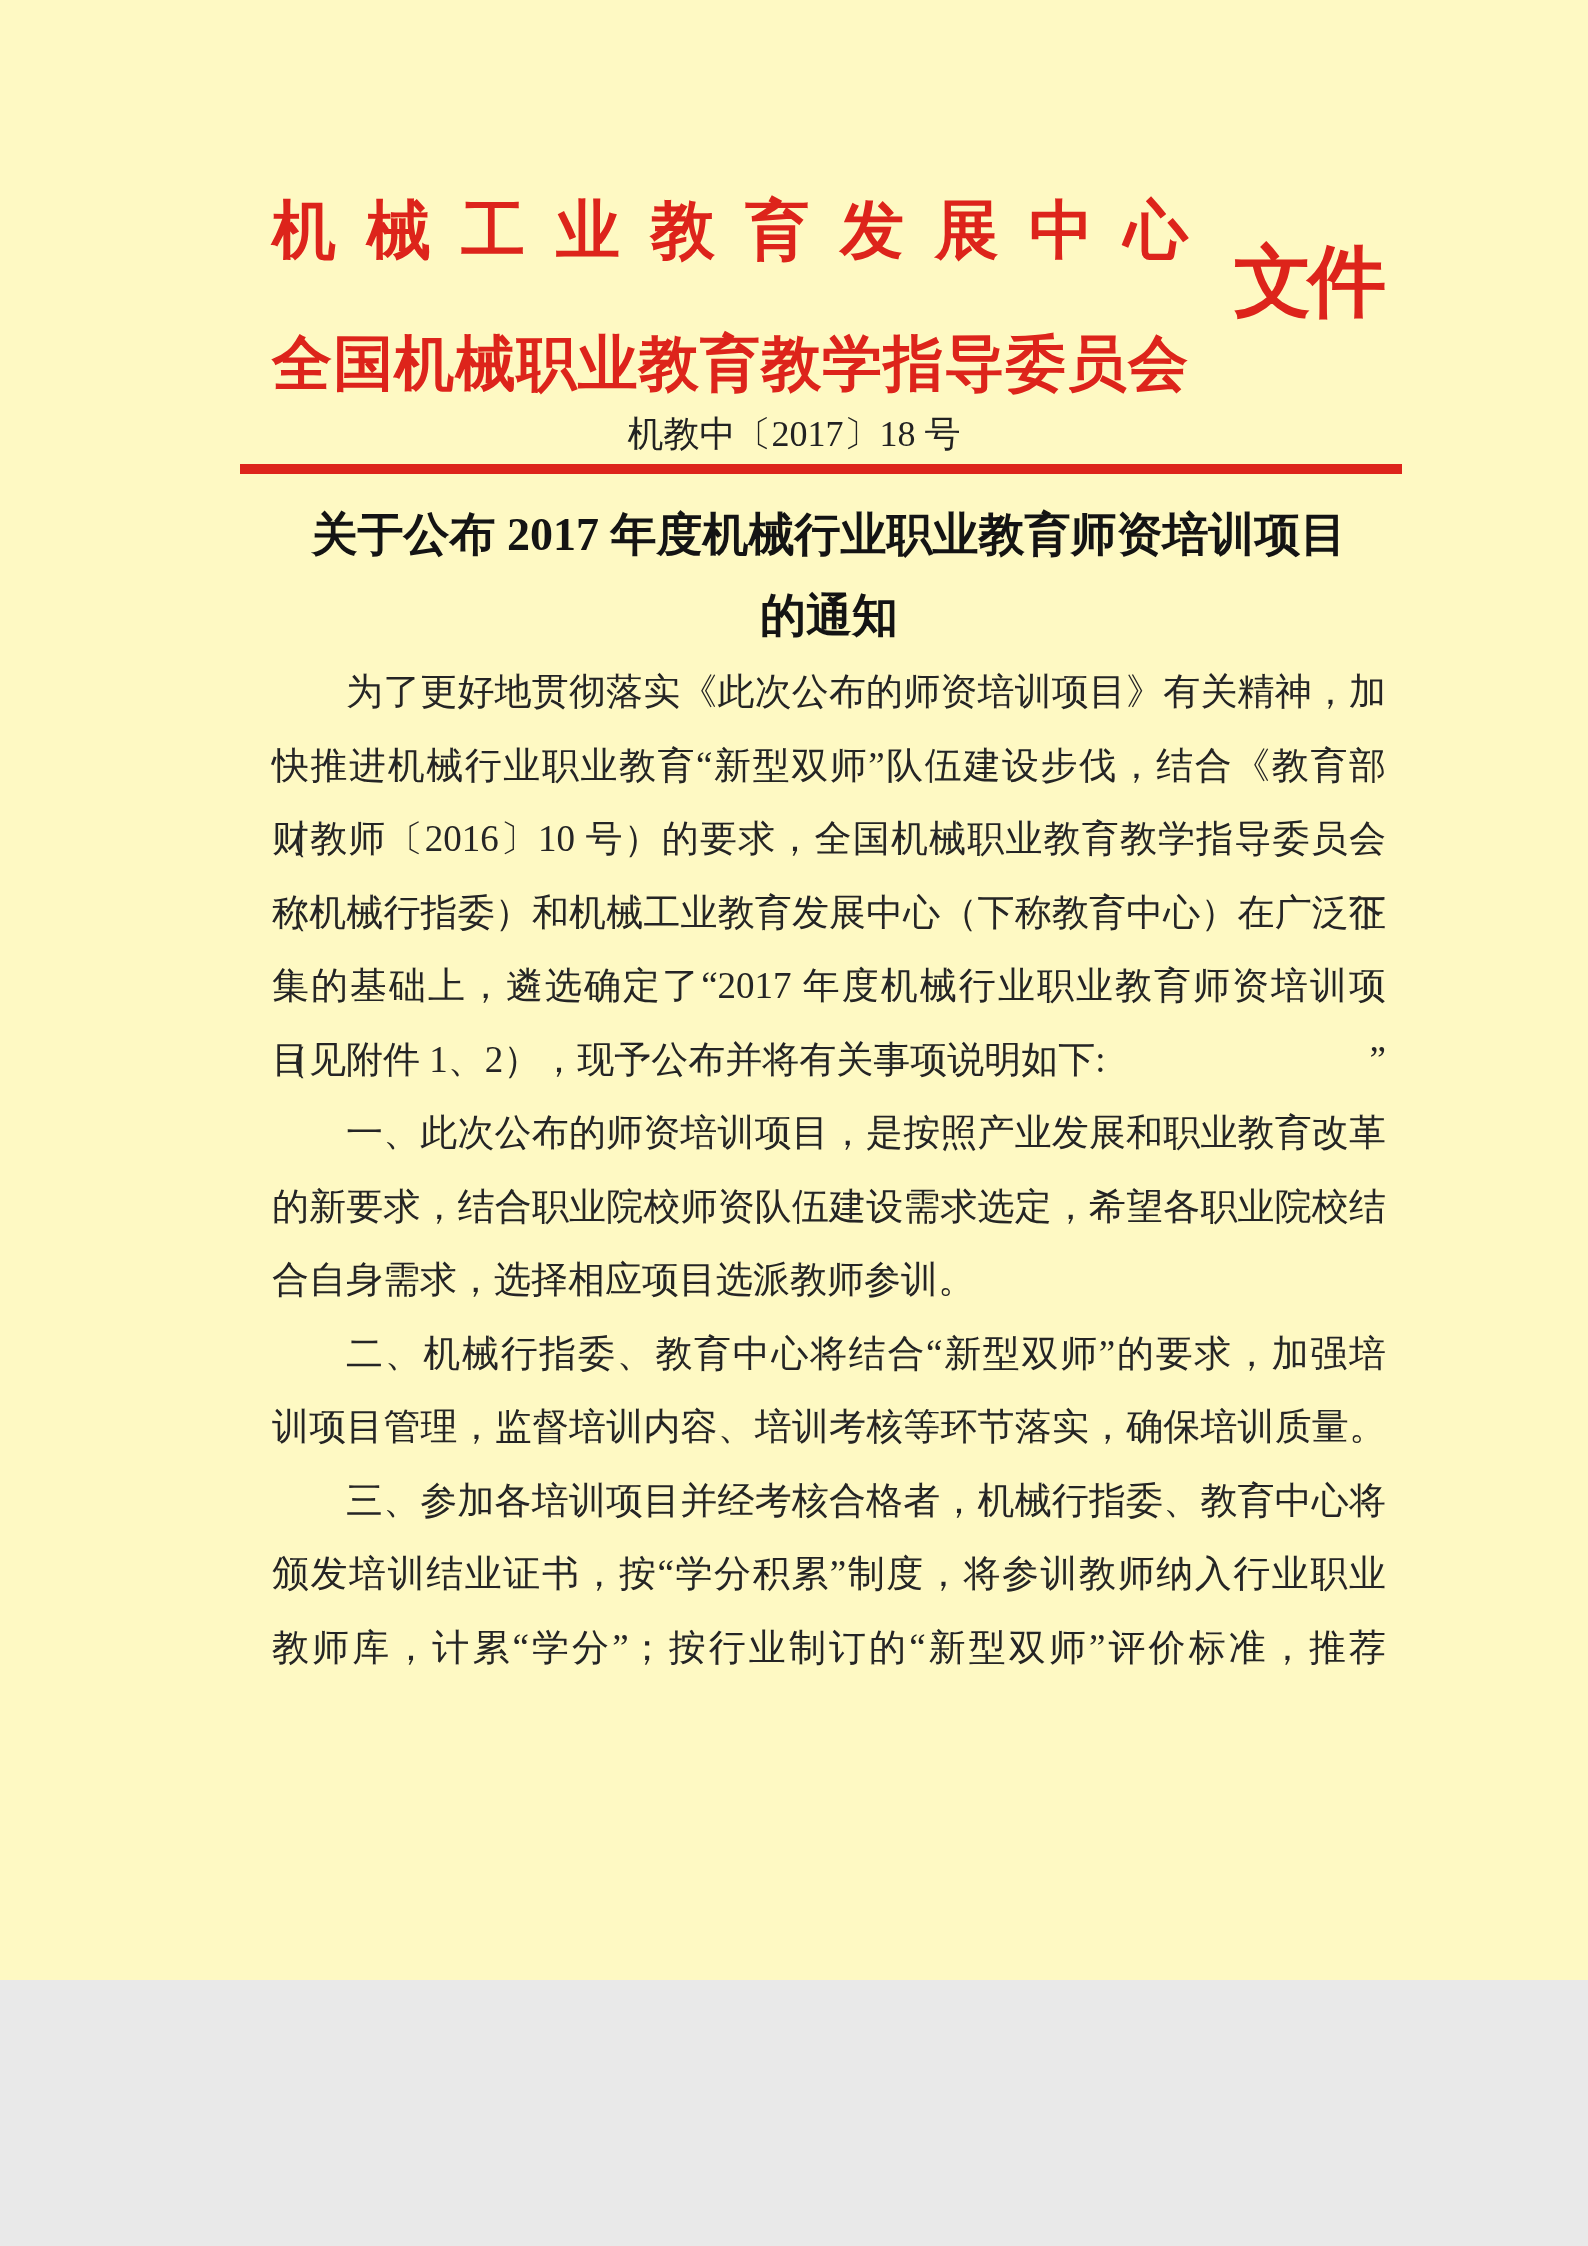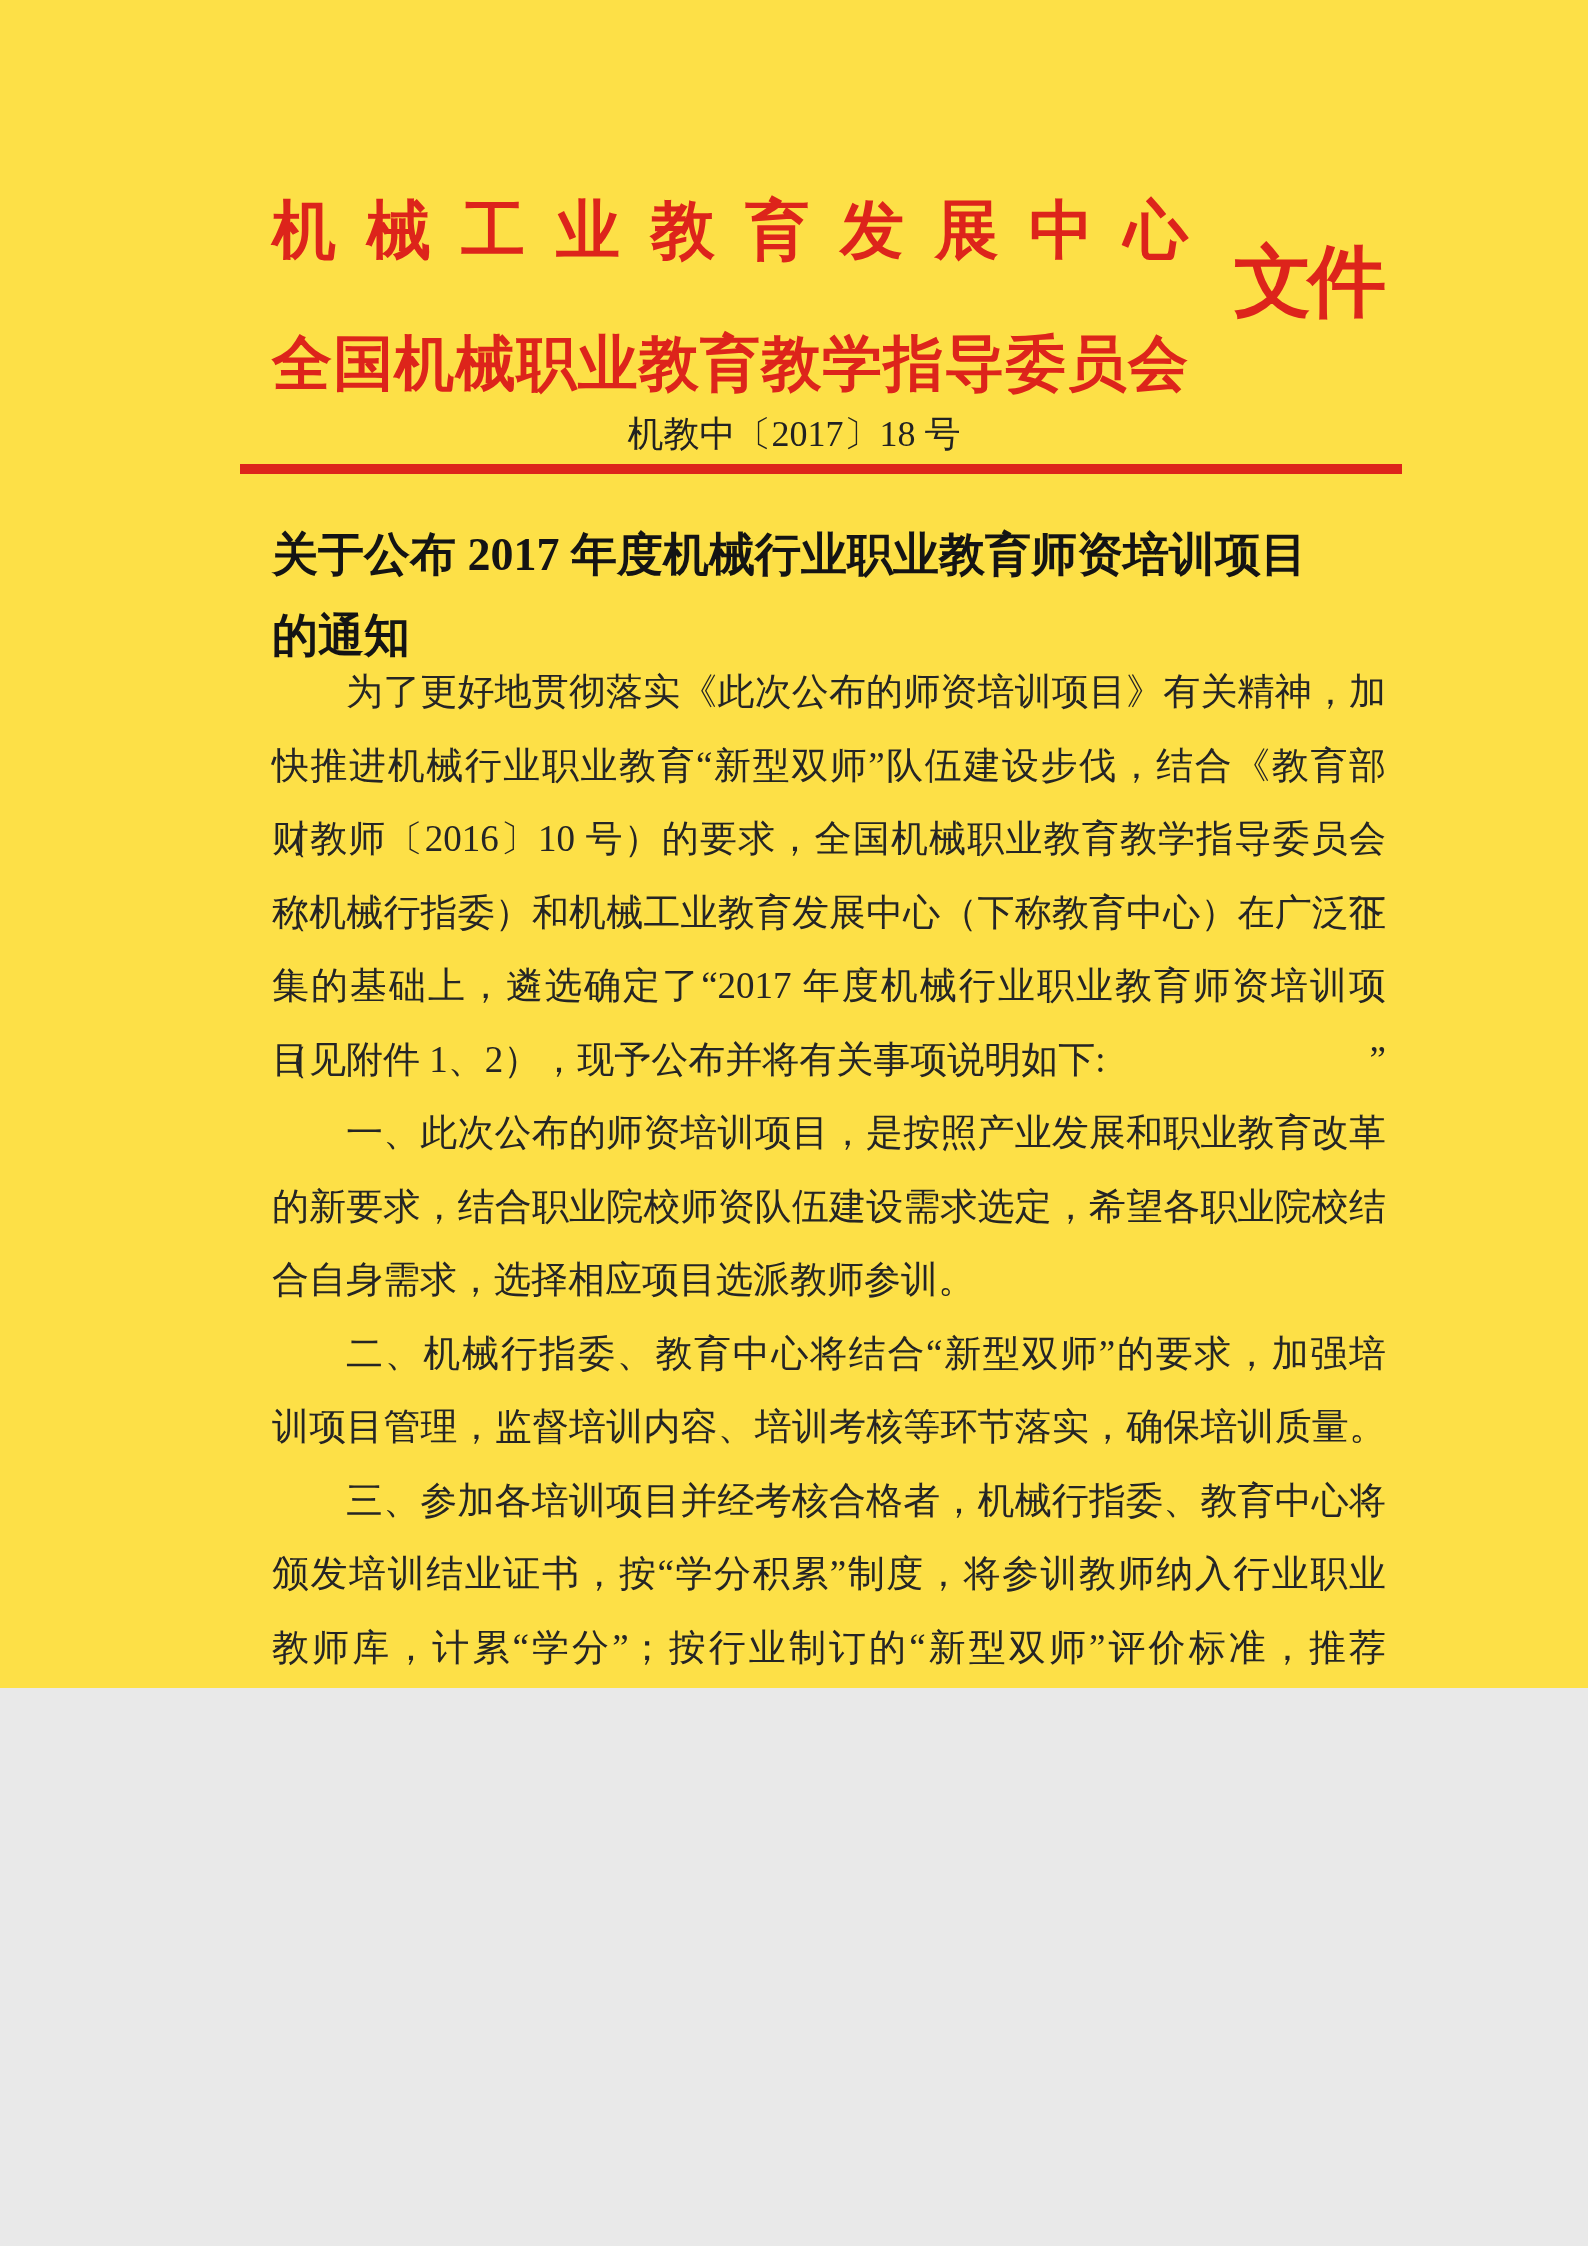--- a/index.html
+++ b/index.html
@@ -1,20 +1,20 @@
 <!DOCTYPE html>
 <html><head>
 <meta charset="utf-8">
 <style>
   html,body{margin:0;padding:0;background:#e9e9e9;}
   .page{
     position:relative;
-    width:1588px;height:1688px;
+    width:1588px;height:1980px;
     margin:0 auto;
-    background:#fde047;
+    background:#fef9c3;
     font-family:"Liberation Serif","DejaVu Serif",serif;
     overflow:hidden;
   }
   
   .org-line{
     position:absolute;left:272px;width:916px;
     color:#dd241b;font-weight:bold;
     text-align:justify;text-align-last:justify;
     white-space:normal;
   }
@@ -32,23 +32,23 @@
   }
   .red-rule{
     position:absolute;left:240px;top:464px;width:1162px;
     height:10px;background:#dd241b;
   }
   .red-rule::after{
     content:"";display:block;margin-top:3px;height:3px;background:#dd241b;
   }
   
   .title{
-    position:absolute;left:272px;top:514px;width:1114px;margin:0;
+    position:absolute;left:272px;top:494px;width:1114px;margin:0;
     font-size:46px;font-weight:bold;color:#141414;
-    line-height:81px;
+    line-height:81px;text-align:center;
   }
   .title-line{display:block;}
   
   .body{
     position:absolute;left:272px;top:655px;width:1114px;
     font-size:37px;color:#252525;
   }
   .line{
     height:73.5px;line-height:73.5px;
     overflow:visible;

